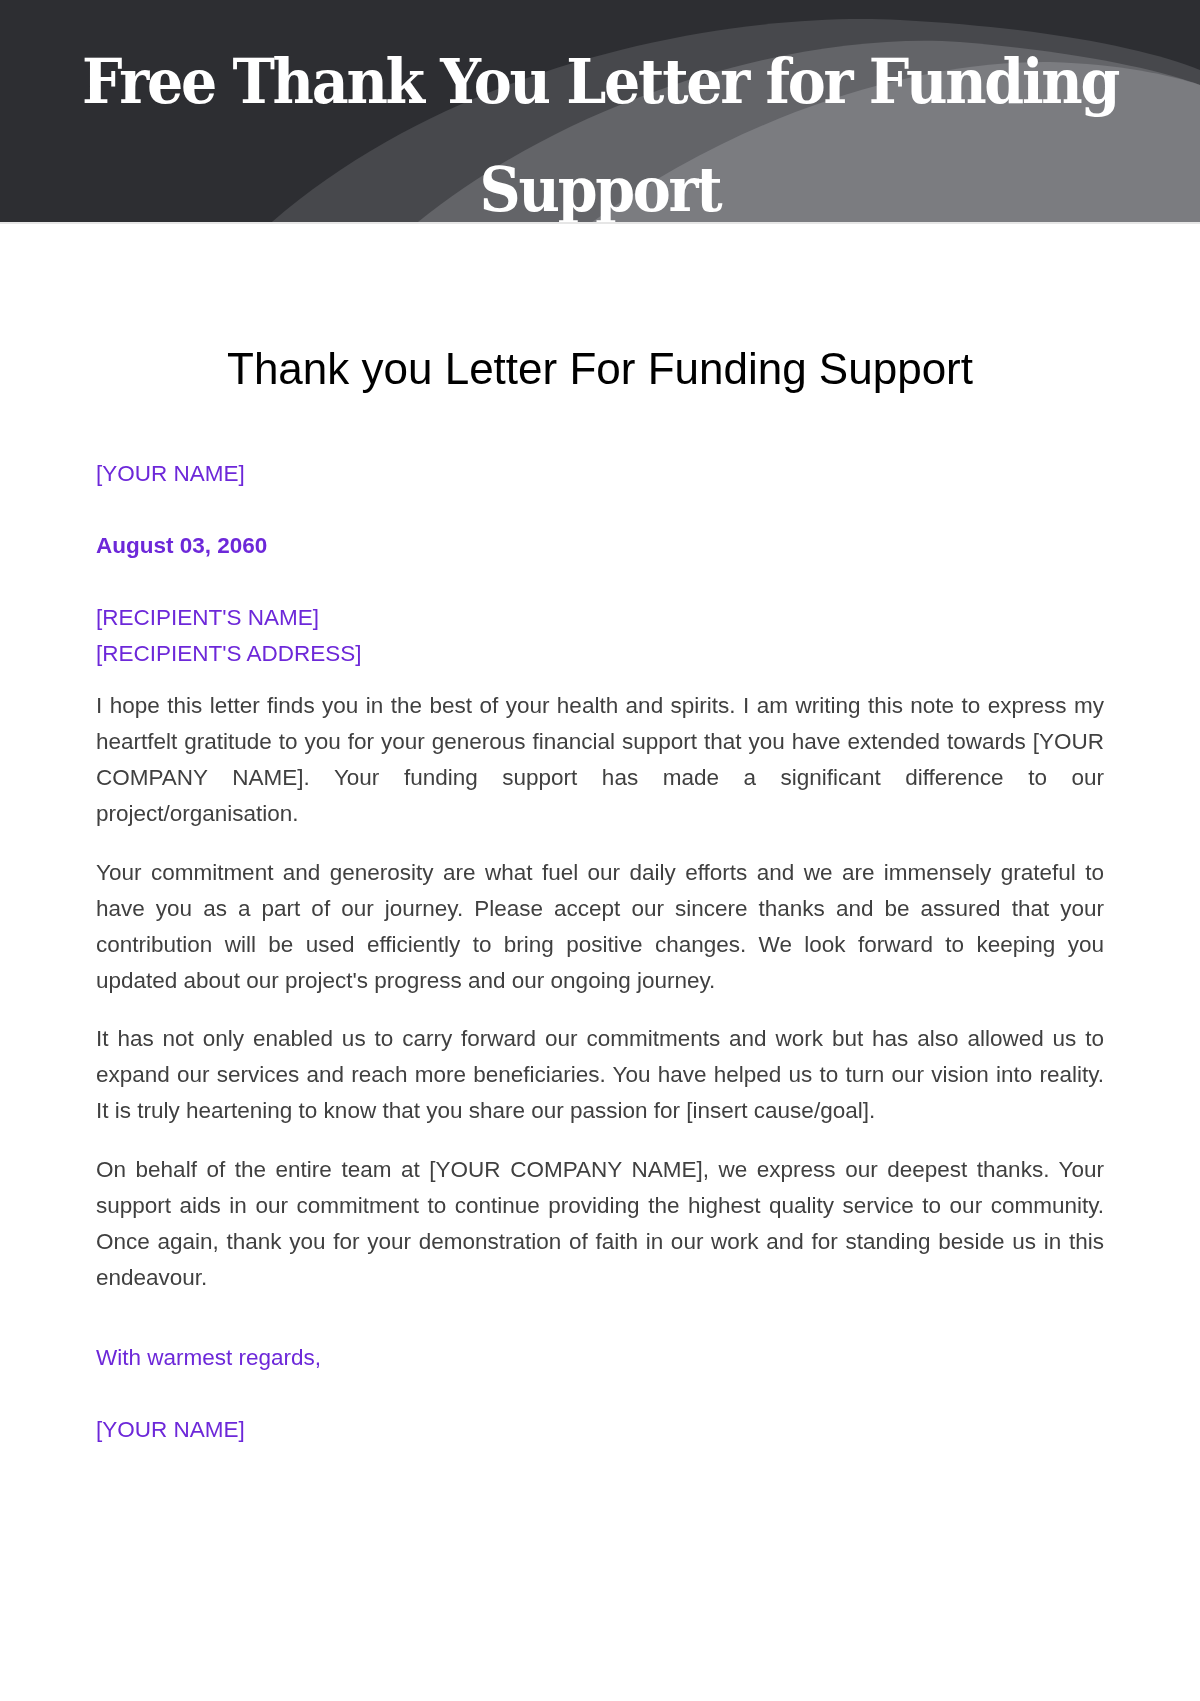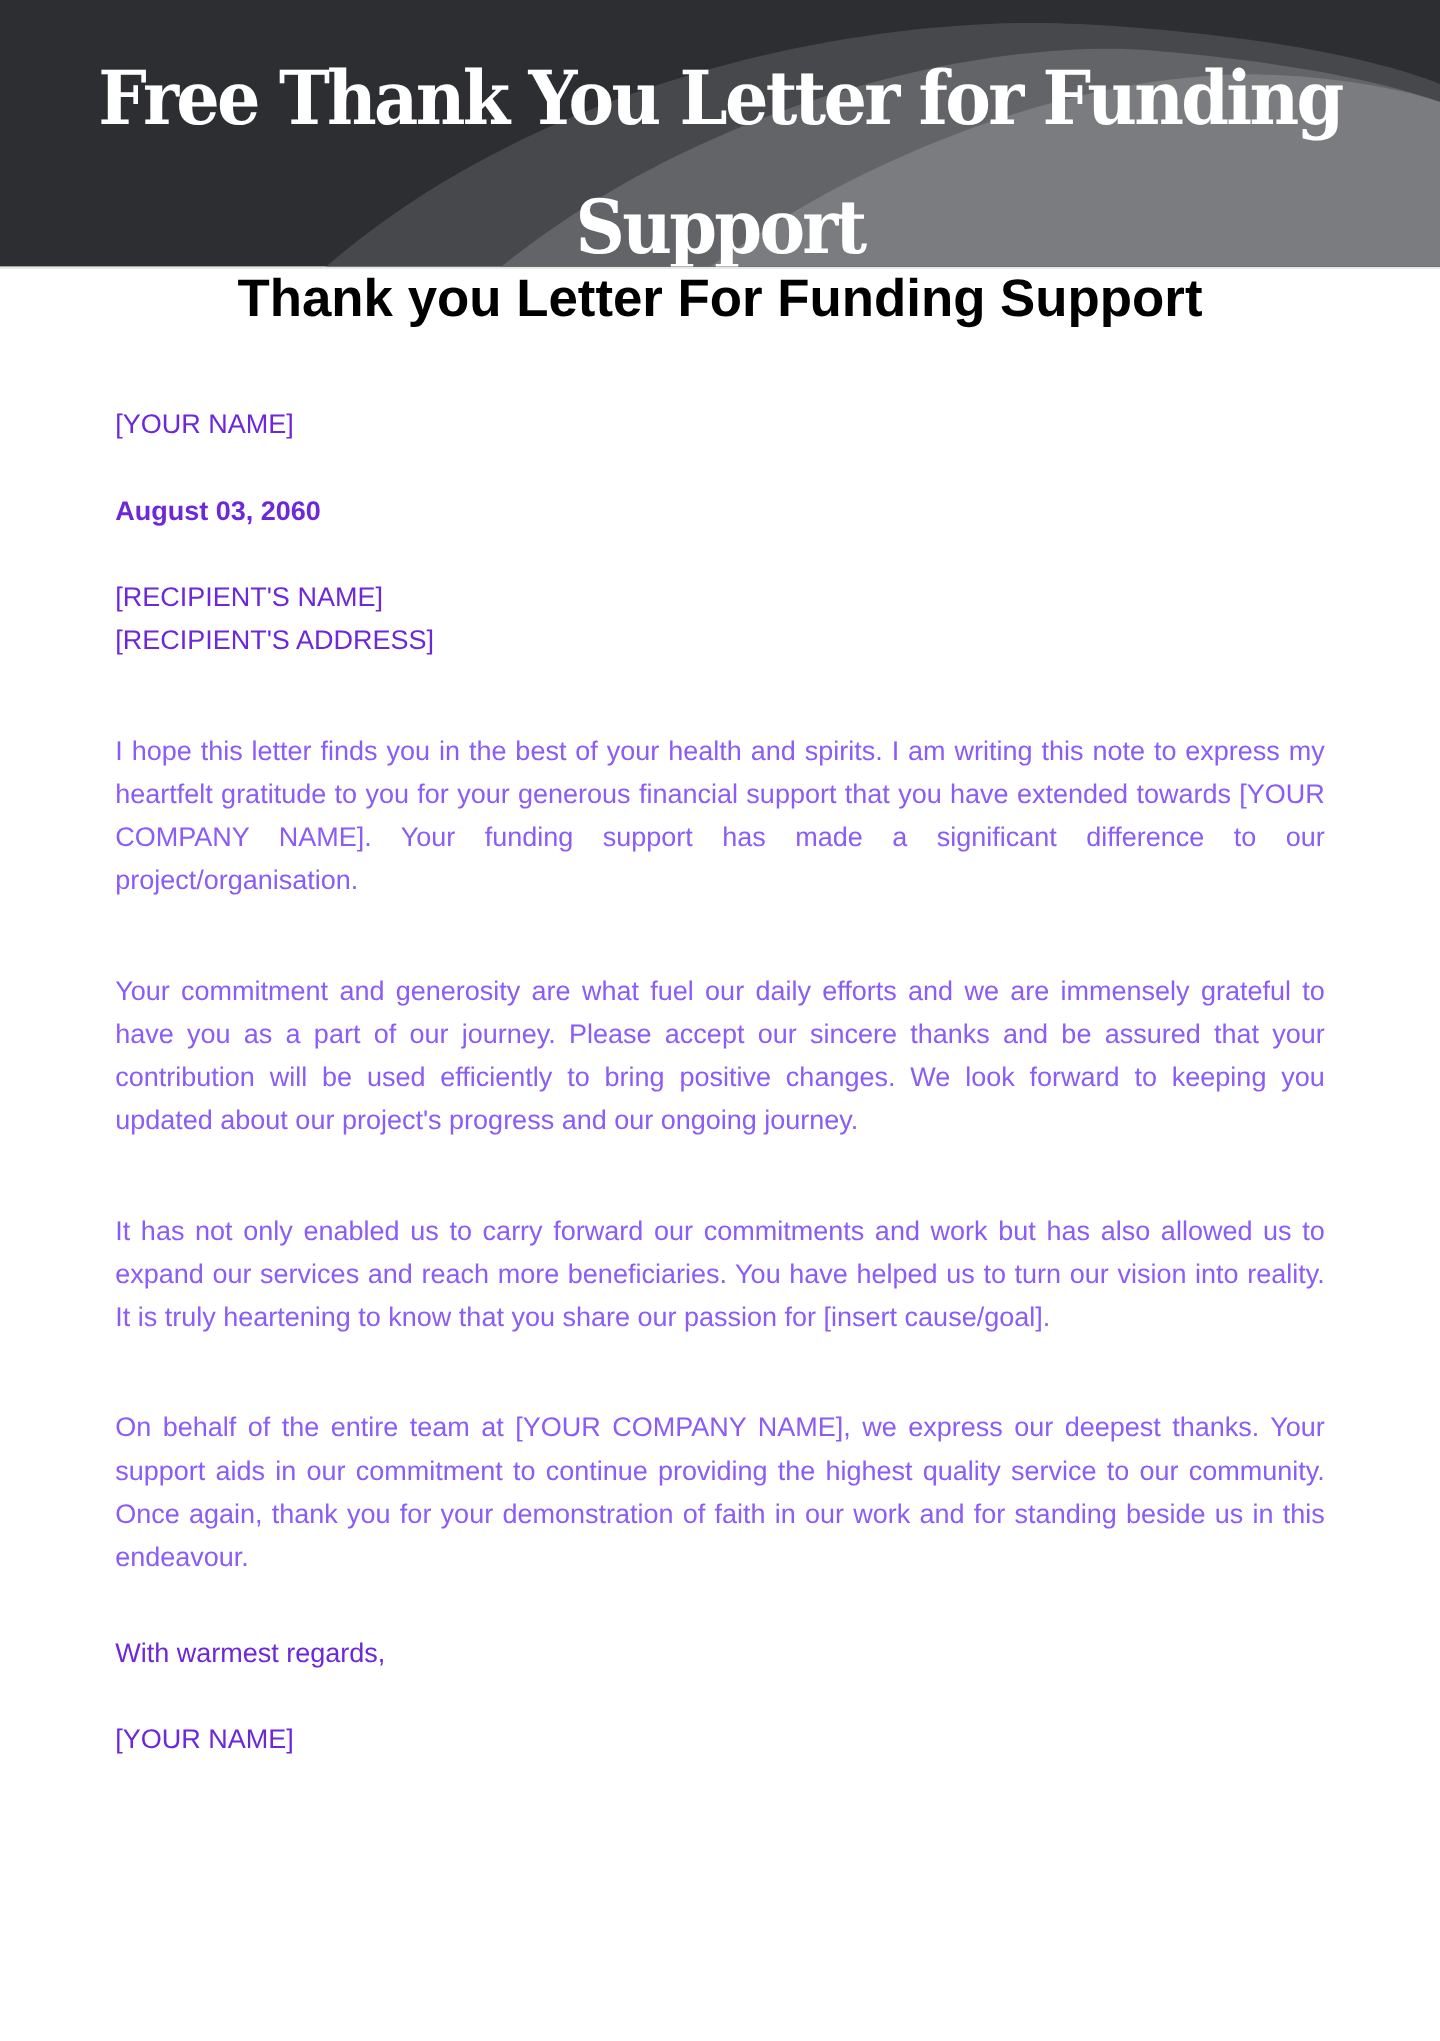--- a/index.html
+++ b/index.html
@@ -54,42 +54,43 @@
     }
     .header-edge {
       height: 2px;
       background: #e6e6e6;
     }
     .doc {
       padding: 0 96px;
     }
     .doc-title {
       margin: 0;
+      padding-top: 120px;
       text-align: center;
       font-family: "Liberation Sans", sans-serif;
-      font-weight: bold;
+      font-weight: normal;
       font-size: 44px;
       line-height: 50px;
       color: #000;
     }
     .block {
       font-size: 22.5px;
       line-height: 36px;
       color: #6d28d9;
     }
     .addr { margin-top: 62px; }
     .date { margin-top: 36px; font-weight: bold; }
     .recip { margin-top: 36px; }
     .salute { margin-top: 36px; }
     .para {
-      margin-top: 56px;
+      margin-top: 16px;
       text-align: justify;
       font-size: 22.5px;
       line-height: 36px;
-      color: #8b5cf6;
+      color: #404040;
     }
     .closing { margin-top: 44px; }
     .sign { margin-top: 36px; }
   </style>
 </head>
 <body>
 
 <div class="header">
   <svg class="arcs" viewBox="0 0 1200 290" preserveAspectRatio="none">
     <path d="M 205 290 C 380 80, 700 10, 900 20 C 1050 28, 1150 50, 1200 70 L 1200 290 Z" fill="#47484c"></path>

